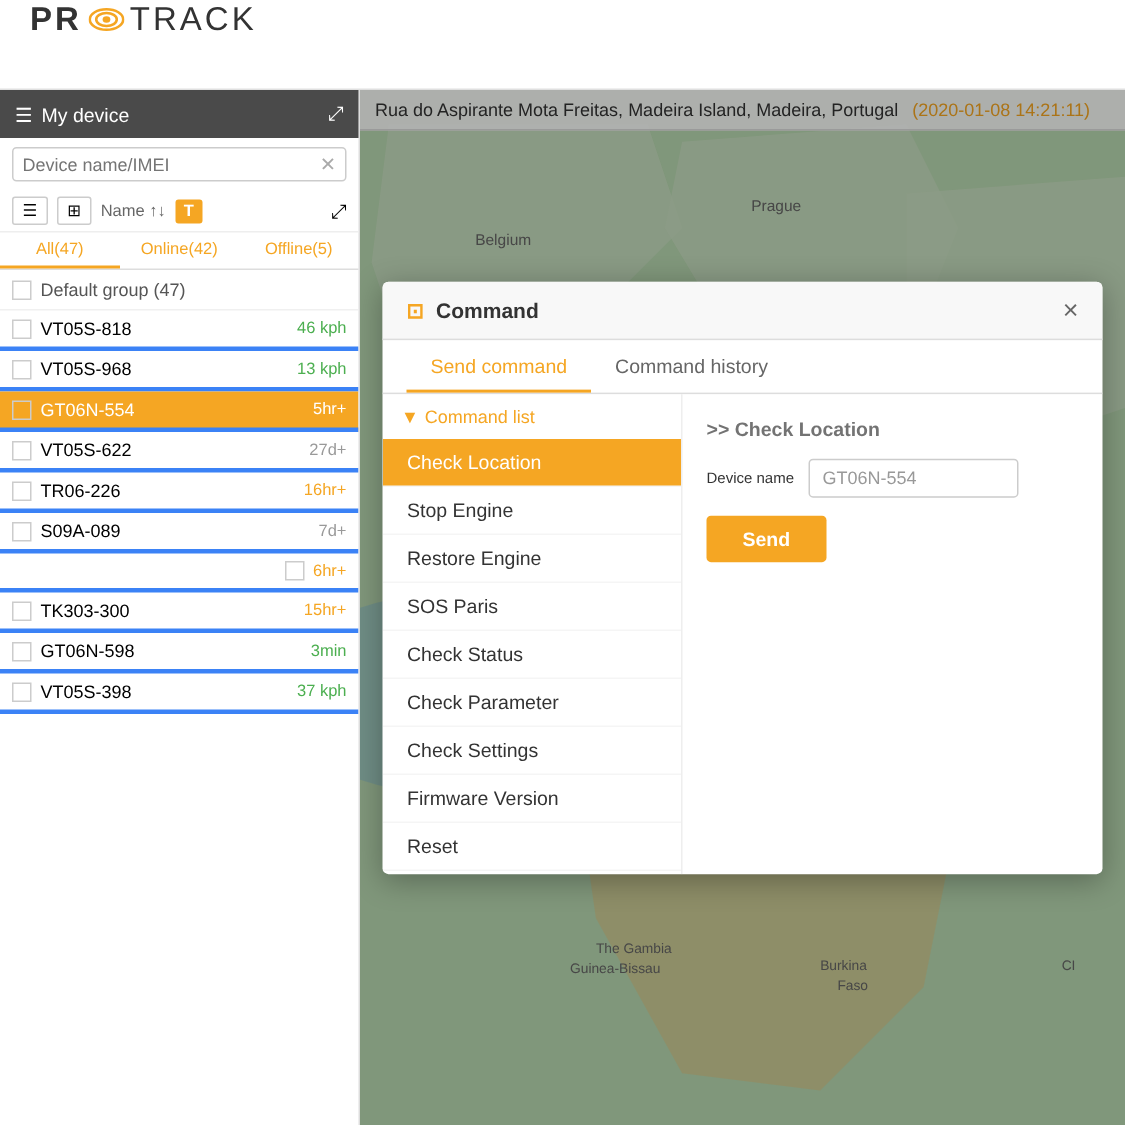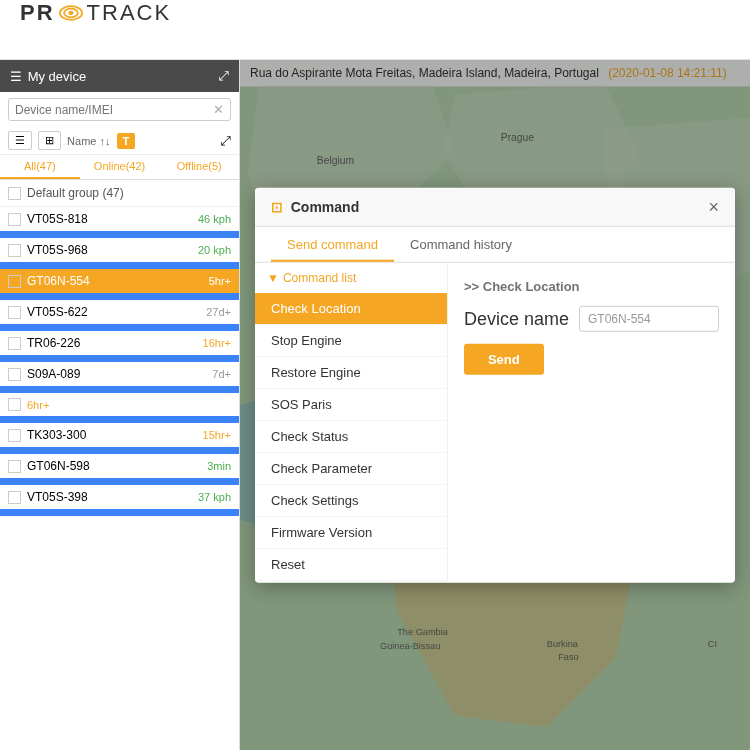--- a/index.html
+++ b/index.html
@@ -139,22 +139,23 @@
       align-items: center;
       padding: 6px 8px;
       font-size: 12px;
       color: #555;
       border-bottom: 1px solid #f0f0f0;
     }
     .device-item {
       display: flex;
       align-items: center;
       padding: 5px 8px;
-      border-bottom: 7px solid #3b82f6;
-      cursor: pointer;
+      border-bottom: 3px solid #3b82f6;
+      cursor: pointer;
+      justify-content: flex-end;
     }
     .device-item.selected {
       background: #f5a623;
       color: #fff;
     }
     .device-item .device-name {
       flex: 1;
       font-size: 12px;
     }
     .device-item .device-status {
@@ -326,21 +327,21 @@
       color: #737373;
       font-size: 13px;
       font-weight: bold;
     }
     .form-row {
       display: flex;
       align-items: center;
       gap: 10px;
     }
     .form-label {
-      font-size: 18px;
+      font-size: 10px;
       color: #333;
       white-space: nowrap;
     }
     .form-input {
       border: 1px solid #ccc;
       padding: 5px 8px;
       font-size: 12px;
       border-radius: 3px;
       color: #999;
       width: 140px;
@@ -410,21 +411,21 @@
       </div>
 
     <div class="device-item">
       <div class="checkbox"></div>
       <span class="device-name">VT05S-818</span>
       <span class="device-status green">46 kph</span>
     </div>
         <div class="device-item">
       <div class="checkbox"></div>
       <span class="device-name">VT05S-968</span>
-      <span class="device-status green">20 kph</span>
+      <span class="device-status green">13 kph</span>
     </div>
         <div class="device-item selected">
       <div class="checkbox"></div>
       <span class="device-name">GT06N-554</span>
       <span class="device-status ">5hr+</span>
     </div>
         <div class="device-item">
       <div class="checkbox"></div>
       <span class="device-name">VT05S-622</span>
       <span class="device-status gray">27d+</span>

